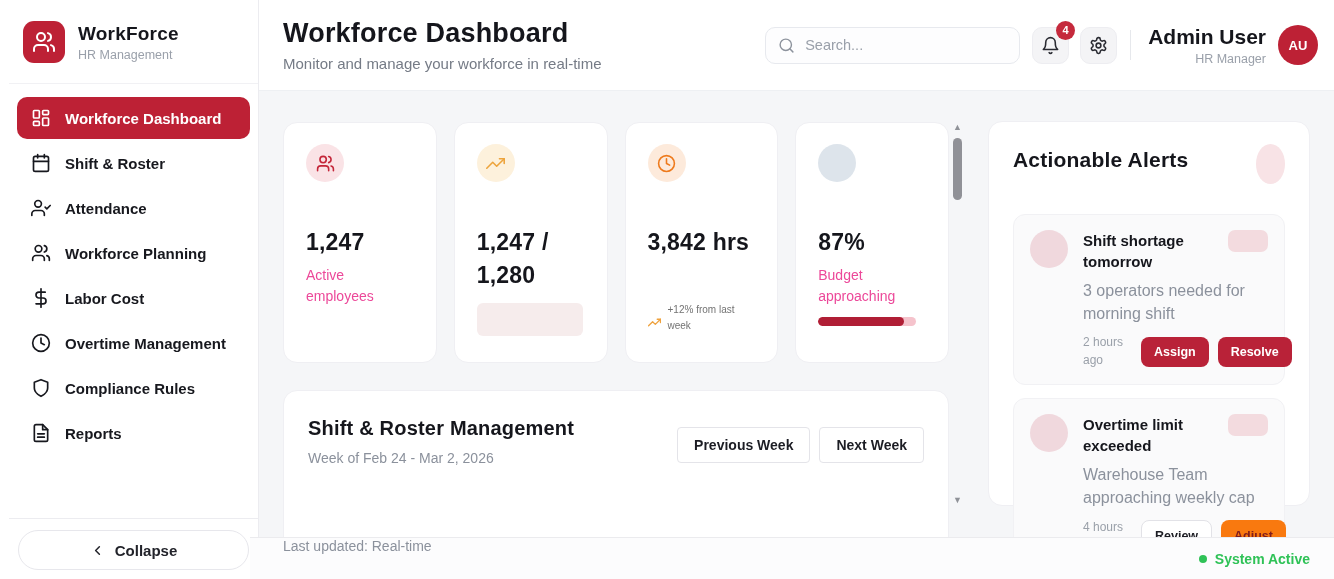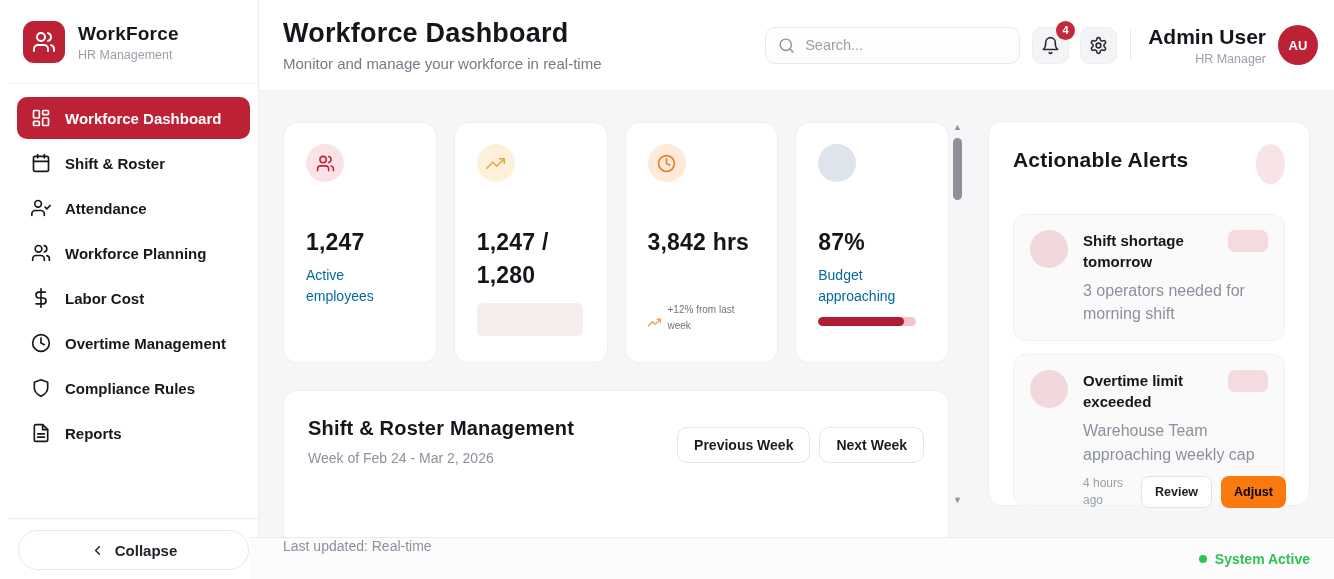--- a/index.html
+++ b/index.html
@@ -45,33 +45,33 @@
 
   .left-col { position:absolute; left:33px; top:31px; width:666px; }
   .stat-row { display:flex; gap:17px; }
   .stat-card { width:154px; height:241px; background:#ffffff; border:1px solid #efeff3; border-radius:14px; padding:21px 22px; }
   .stat-ico { width:38px; height:38px; border-radius:50%; display:flex; align-items:center; justify-content:center; }
   .ic-red { background:#fae3e6; color:#c42639; }
   .ic-amber { background:#fdf1dc; color:#eda43c; }
   .ic-orange { background:#fdeadb; color:#ee7a1c; }
   .ic-gray { background:#dde4eb; color:#dde4eb; }
   .stat-value { font-size:23px; font-weight:bold; color:#15161c; margin-top:44px; line-height:1.45; letter-spacing:0.2px; }
-  .stat-label { font-size:14px; color:#0369a1; margin-top:6px; line-height:1.5; }
+  .stat-label { font-size:14px; color:#ec4899; margin-top:6px; line-height:1.5; }
   .pink-block { width:106px; height:33px; border-radius:6px; background:#f6ecec; margin-top:10px; }
   .trend-row { display:flex; align-items:flex-end; gap:7px; margin-top:8px; }
   .trend-ico { color:#efa23e; margin-bottom:4px; flex:0 0 auto; }
   .trend-text { font-size:10px; color:#737373; line-height:1.55;margin-top:35px; }
   .progress-track { width:98px; height:9px; border-radius:5px; background:#f5c3cc; margin-top:10px; overflow:hidden; }
   .progress-fill { height:100%; border-radius:5px; background:#b01e35; }
 
   .roster-panel { margin-top:27px; width:666px; height:200px; background:#ffffff; border:1px solid #efeff3; border-radius:14px; padding:26px 24px; display:flex; justify-content:space-between; align-items:flex-start; }
   .roster-title { font-size:20px; font-weight:bold; color:#15161c; letter-spacing:0.2px; }
   .roster-sub { font-size:14px; color:#8b919c; margin-top:10px; }
   .roster-btns { display:flex; gap:9px; margin-top:10px; }
-  .week-btn { background:#ffffff; border:1px solid #e4e4e9; border-radius:10px; padding:9px 16px; font-size:14px; font-weight:bold; color:#1c1d24; font-family:inherit; cursor:pointer; }
+  .week-btn { background:#ffffff; border:1px solid #e4e4e9; border-radius:4px; padding:9px 16px; font-size:14px; font-weight:bold; color:#1c1d24; font-family:inherit; cursor:pointer; }
 
   
   .scrollbar { position:absolute; left:701px; top:30px; width:13px; height:385px; }
   .sb-arrow { position:absolute; left:0; width:13px; height:12px; color:#8f9298; display:flex; align-items:center; justify-content:center; font-size:9px; }
   .sb-up { top:0; }
   .sb-down { bottom:0; }
   .sb-thumb { position:absolute; left:2px; top:17px; width:9px; height:62px; border-radius:5px; background:#909197; }
 
   
   .alerts-panel { position:absolute; left:738px; top:30px; width:322px; height:385px; background:#ffffff; border:1px solid #efeff3; border-radius:14px; padding:26px 24px; }
@@ -86,21 +86,21 @@
   .alert-toprow { display:flex; justify-content:space-between; align-items:flex-start; gap:8px; }
   .alert-title { font-size:15px; font-weight:bold; color:#15161c; line-height:1.4; max-width:150px; }
   .alert-pill { width:40px; height:22px; border-radius:7px; background:#f3dbdf; flex:0 0 auto; }
   .alert-desc { font-size:16px; color:#8b919c; line-height:1.45; margin-top:7px; }
   .alert-foot { display:flex; align-items:center; gap:8px; margin-top:9px; }
   .alert-time { font-size:12px; color:#9aa0a9; line-height:1.45; width:50px; flex:0 0 auto; }
   .alert-actions { display:flex; gap:9px; }
   .a-btn { border:none; border-radius:8px; padding:8px 13px; font-size:12.5px; font-weight:bold; font-family:inherit; cursor:pointer; }
   .a-danger { background:#b92238; color:#ffffff; }
   .a-outline { background:#ffffff; color:#1c1d24; border:1px solid #e2e2e7; }
-  .a-warning { background:#f9790f; color:#000000; }
+  .a-warning { background:#f9790f; color:#7f1d1d; }
 
   
   .footer { position:absolute; left:250px; bottom:0; width:1084px; height:42px; background:#fcfcfd; border-top:1px solid #ebebee; display:flex; justify-content:space-between; padding:0 24px 0 33px; z-index:6; }
   .footer-left { font-size:14px; color:#8b919c; }
   .footer-right { display:flex; align-items:center; gap:8px; font-size:14px; font-weight:bold; color:#2fc257; }
   .status-dot { width:8px; height:8px; border-radius:50%; background:#2fc257; }
 </style>
 </head>
 <body>
 
@@ -340,20 +340,27 @@
     </div>
 
     <div class="alert-card first">
       <div class="alert-avatar"></div>
       <div class="alert-body">
         <div class="alert-toprow">
           <div class="alert-title">Shift shortage tomorrow</div>
           <div class="alert-pill"></div>
         </div>
         <div class="alert-desc">3 operators needed for morning shift</div>
+        <div class="alert-foot">
+          <div class="alert-time">2 hours ago</div>
+          <div class="alert-actions">
+            <button class="a-btn a-danger">Assign</button>
+            <button class="a-btn a-danger">Resolve</button>
+          </div>
+        </div>
       </div>
     </div>
 
     <div class="alert-card second">
       <div class="alert-avatar"></div>
       <div class="alert-body">
         <div class="alert-toprow">
           <div class="alert-title">Overtime limit exceeded</div>
           <div class="alert-pill"></div>
         </div>

